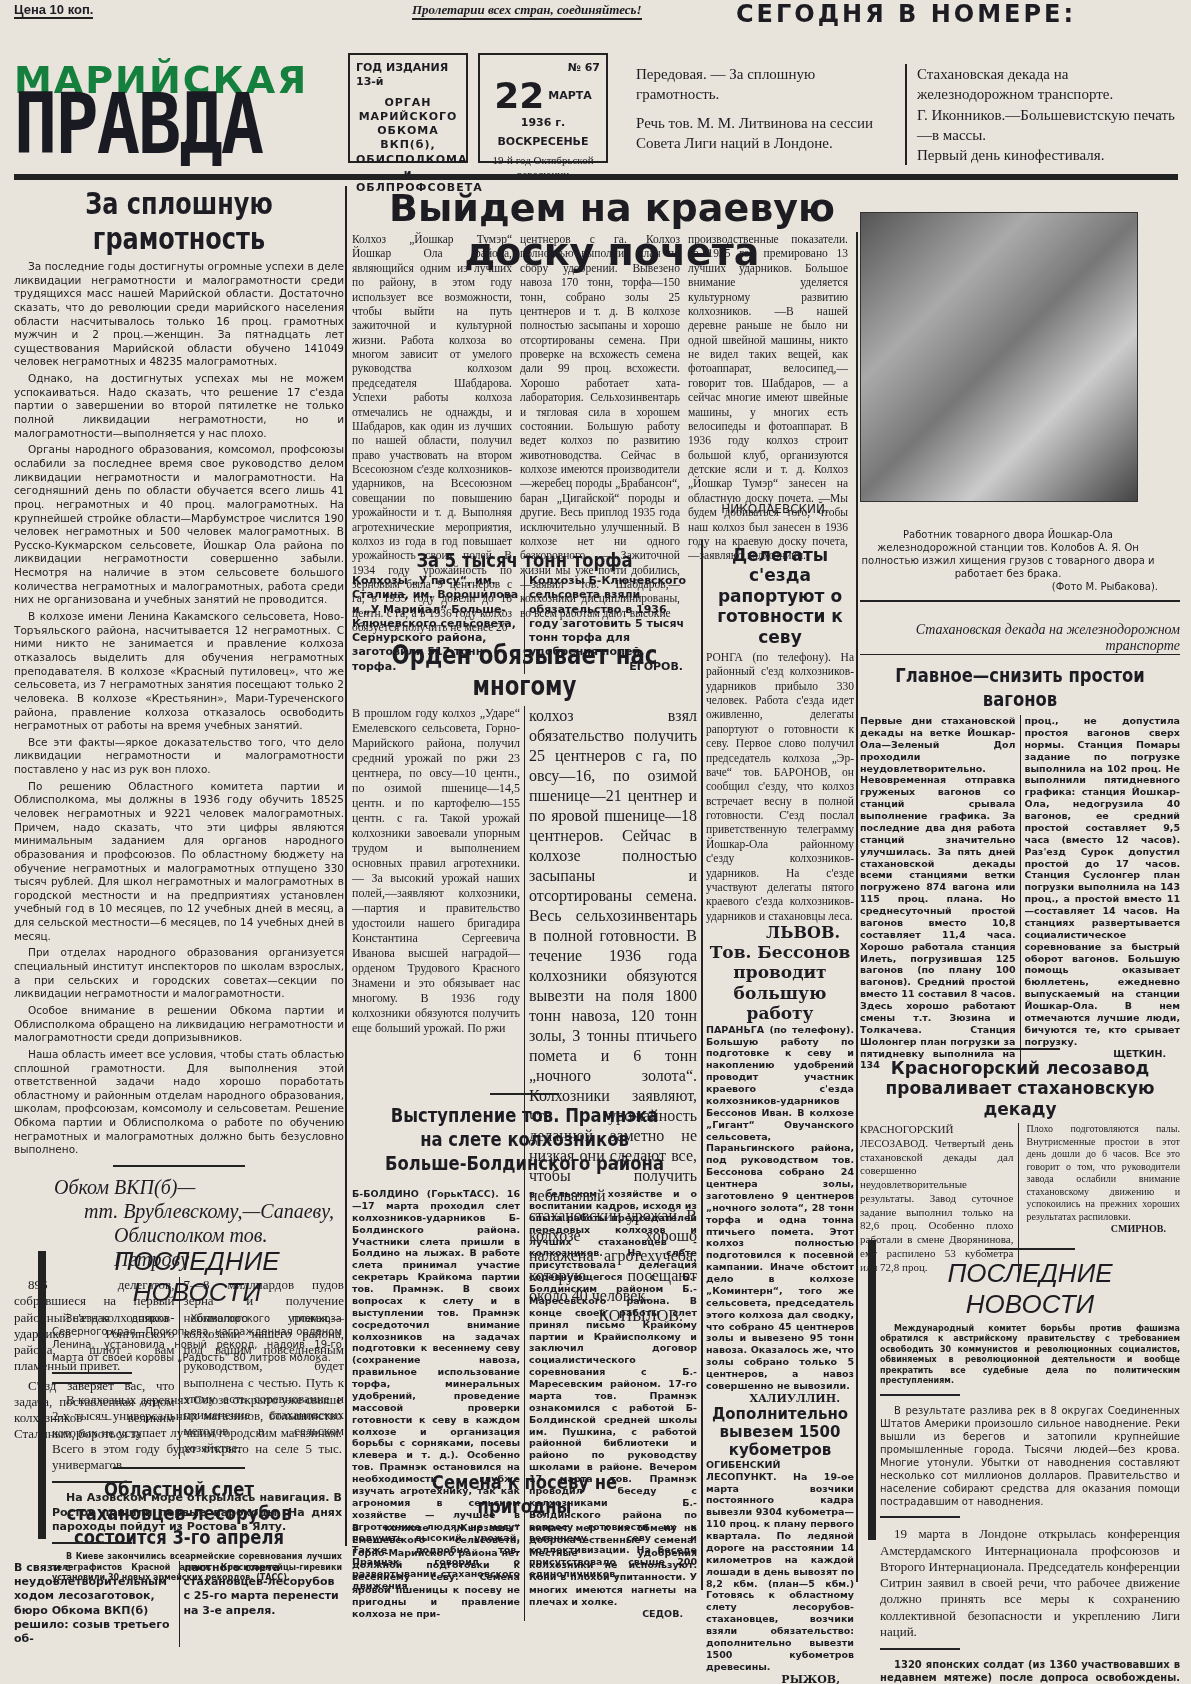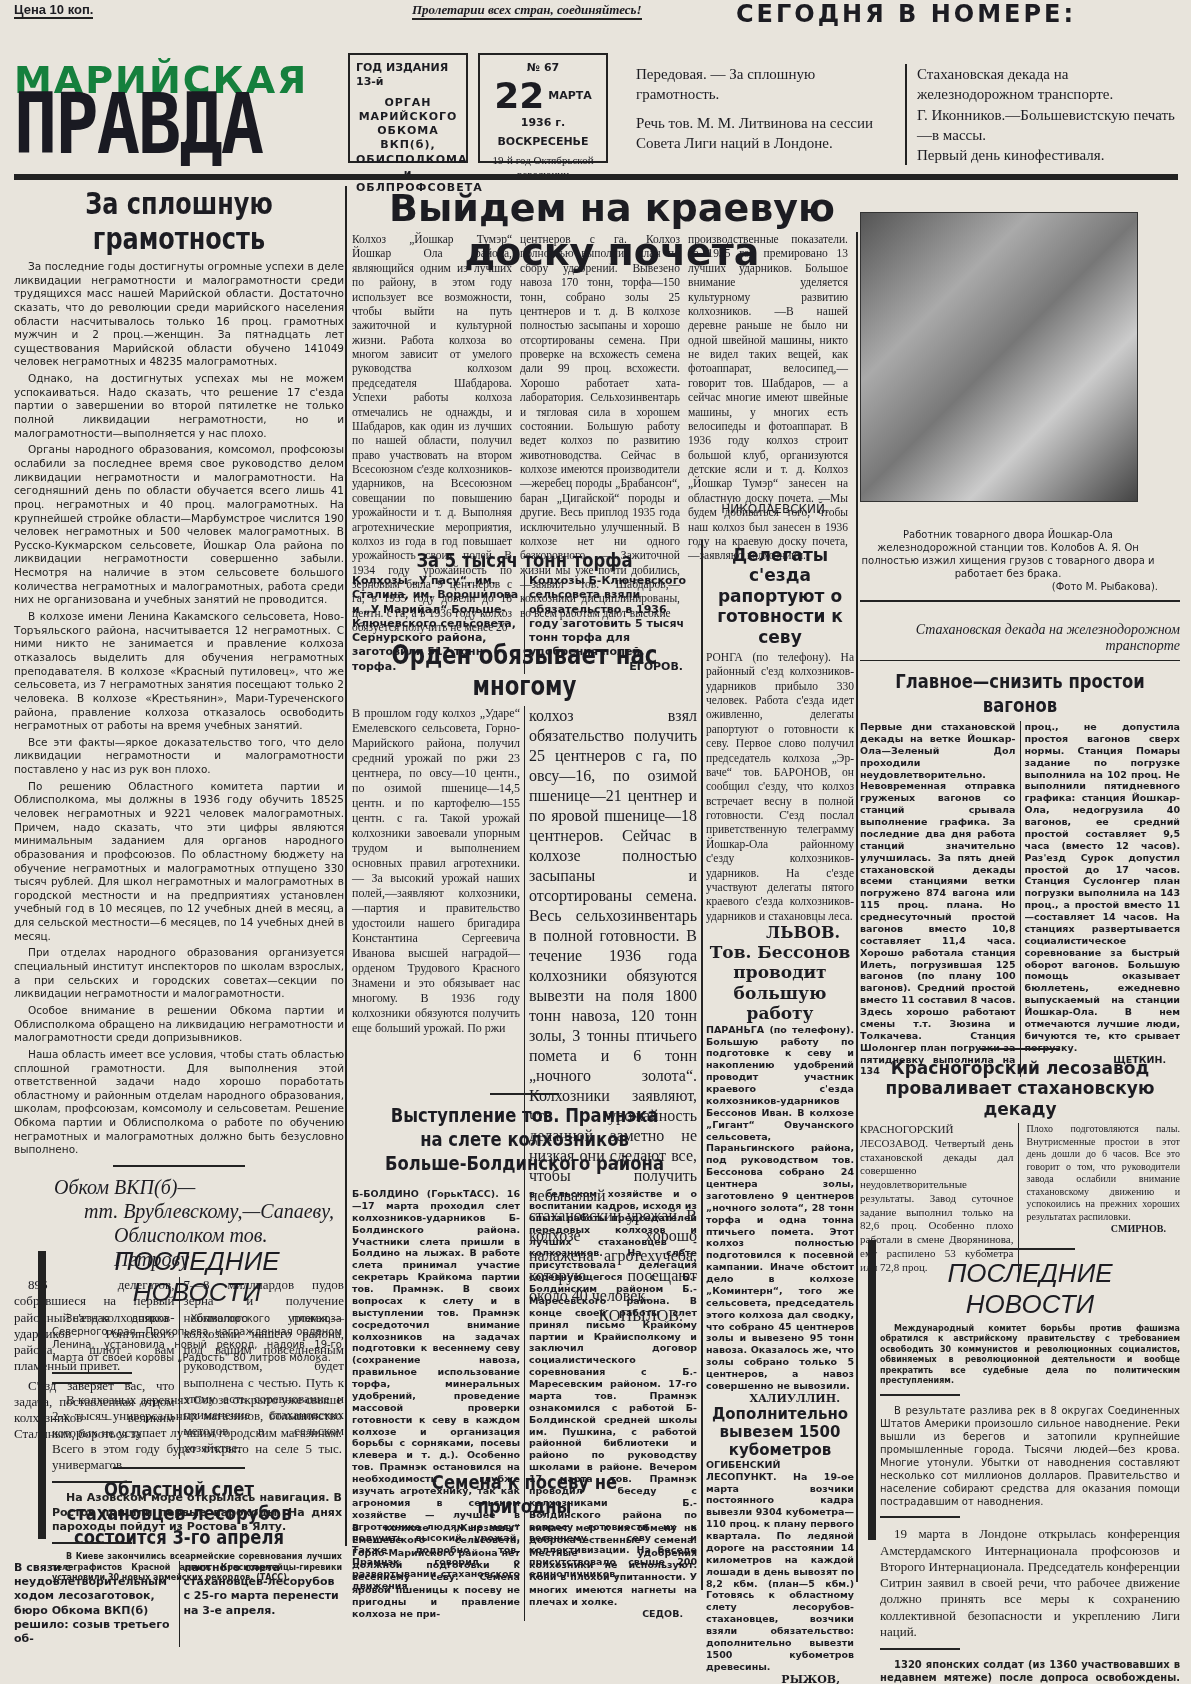--- a/index.html
+++ b/index.html
@@ -41,21 +41,21 @@
 <div class="abs slogan">Пролетарии всех стран, соединяйтесь!</div>
 <div class="abs today-h">СЕГОДНЯ В НОМЕРЕ:</div>
 <div class="abs logo1">МАРИЙСКАЯ</div>
 <div class="abs logo2">ПРАВДА</div>
 
 <div class="abs box box1">
   <div style="text-align:left;margin-bottom:6px">ГОД ИЗДАНИЯ 13-й</div>
   <div style="letter-spacing:1px">ОРГАН МАРИЙСКОГО ОБКОМА ВКП(б), ОБИСПОЛКОМА и ОБЛПРОФСОВЕТА</div>
 </div>
 <div class="abs box box2">
-  <div style="">№ 67</div>
+  <div style="text-align:right">№ 67</div>
   <div><span class="datebig">22</span> <span>МАРТА 1936 г.</span></div>
   <div style="margin:4px 0">ВОСКРЕСЕНЬЕ</div>
   <div style="font-weight:normal;font-family:'Liberation Serif',serif">19-й год Октябрьской революции</div>
 </div>
 
 <div class="abs today">
   <div class="c c1">
     <p>Передовая. — За сплошную грамотность.</p>
     <p style="margin-top:8px">Речь тов. М. М. Литвинова на сессии Совета Лиги наций в Лондоне.</p>
   </div>
@@ -193,21 +193,21 @@
 <div class="vline" style="left:856px;top:232px;height:1350px"></div>
 
 <div class="abs photo" style="left:860px;top:212px;width:278px;height:290px"></div>
 <div class="col" style="left:858px;top:528px;width:300px;font:10px 'DejaVu Sans',sans-serif;line-height:1.3;text-align:center">
   <div>Работник товарного двора Йошкар-Ола железнодорожной станции тов. Колобов А. Я. Он полностью изжил хищения грузов с товарного двора и работает без брака.</div>
   <div style="text-align:right">(Фото М. Рыбакова).</div>
 </div>
 
 <div class="col" style="left:860px;top:600px;width:320px">
   <div style="height:2px;background:#222;margin-bottom:20px"></div>
-  <div style="font:italic 14px 'Liberation Serif',serif;text-align:right;border-bottom:1px solid #222;padding-bottom:6px">Стахановская декада на железнодорожном транспорте</div>
+  <div style="font:italic 14px 'Liberation Serif',serif;text-align:right;border-bottom:1px solid #222;">Стахановская декада на железнодорожном транспорте</div>
   <div class="h2" style="margin-top:8px">Главное—снизить простои вагонов</div>
   <div style="display:flex;margin-top:4px;font:bold 9.5px 'DejaVu Sans',sans-serif;line-height:1.25;text-align:justify">
     <div style="flex:1;padding-right:4px;border-right:1px solid #222">Первые дни стахановской декады на ветке Йошкар-Ола—Зеленый Дол проходили неудовлетворительно. Невовременная отправка груженых вагонов со станций срывала выполнение графика. За последние два дня работа станций значительно улучшилась. За пять дней стахановской декады всеми станциями ветки погружено 874 вагона или 115 проц. плана. Но среднесуточный простой вагонов вместо 10,8 составляет 11,4 часа. Хорошо работала станция Илеть, погрузившая 125 вагонов (по плану 100 вагонов). Средний простой вместо 11 составил 8 часов. Здесь хорошо работают смены т.т. Зюзина и Толкачева. Станция Шолонгер план погрузки за пятидневку выполнила на 134</div>
     <div style="flex:1;padding-left:4px">
         <div>проц., не допустила простоя вагонов сверх нормы. Станция Помары задание по погрузке выполнила на 102 проц. Не выполнили пятидневного графика: станция Йошкар-Ола, недогрузила 40 вагонов, ее средний простой составляет 9,5 часа (вместо 12 часов). Раз'езд Сурок допустил простой до 17 часов. Станция Суслонгер план погрузки выполнила на 143 проц., а простой вместо 11—составляет 14 часов. На станциях развертывается социалистическое соревнование за быстрый оборот вагонов. Большую помощь оказывает бюллетень, ежедневно выпускаемый на станции Йошкар-Ола. В нем отмечаются лучшие люди, бичуются те, кто срывает погрузку.</div>
         <div class="sig">ЩЕТКИН.</div>
       </div>
   </div>
 </div>
 

